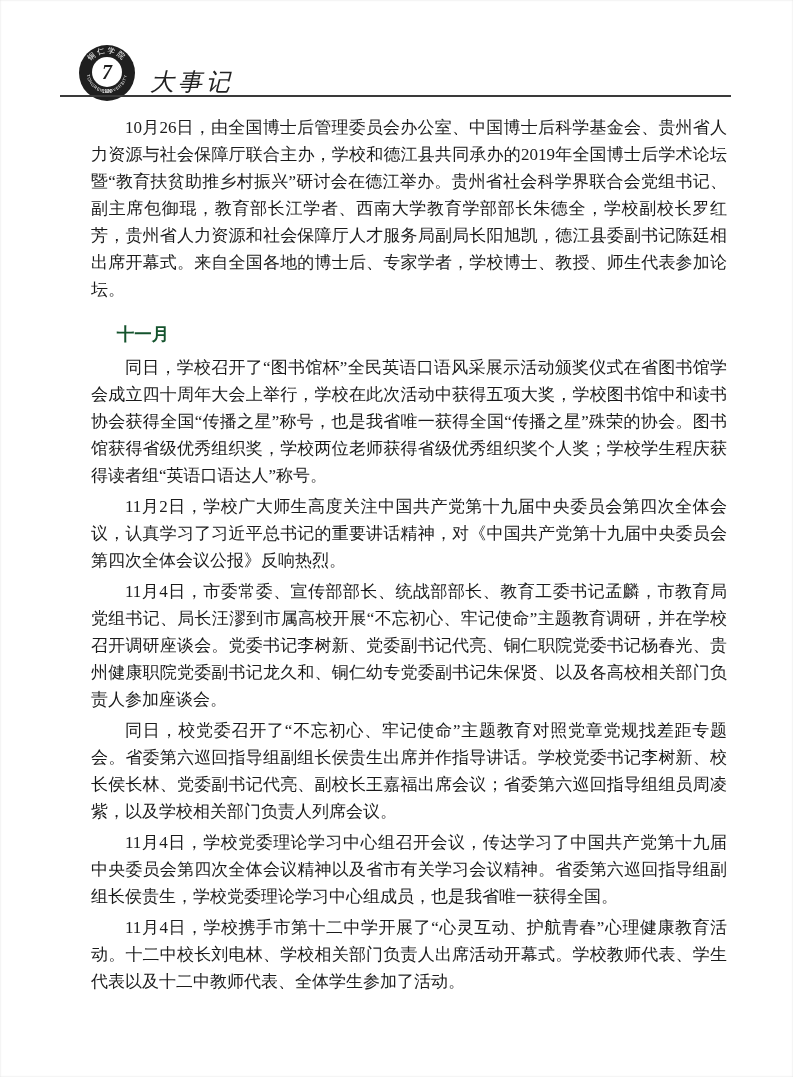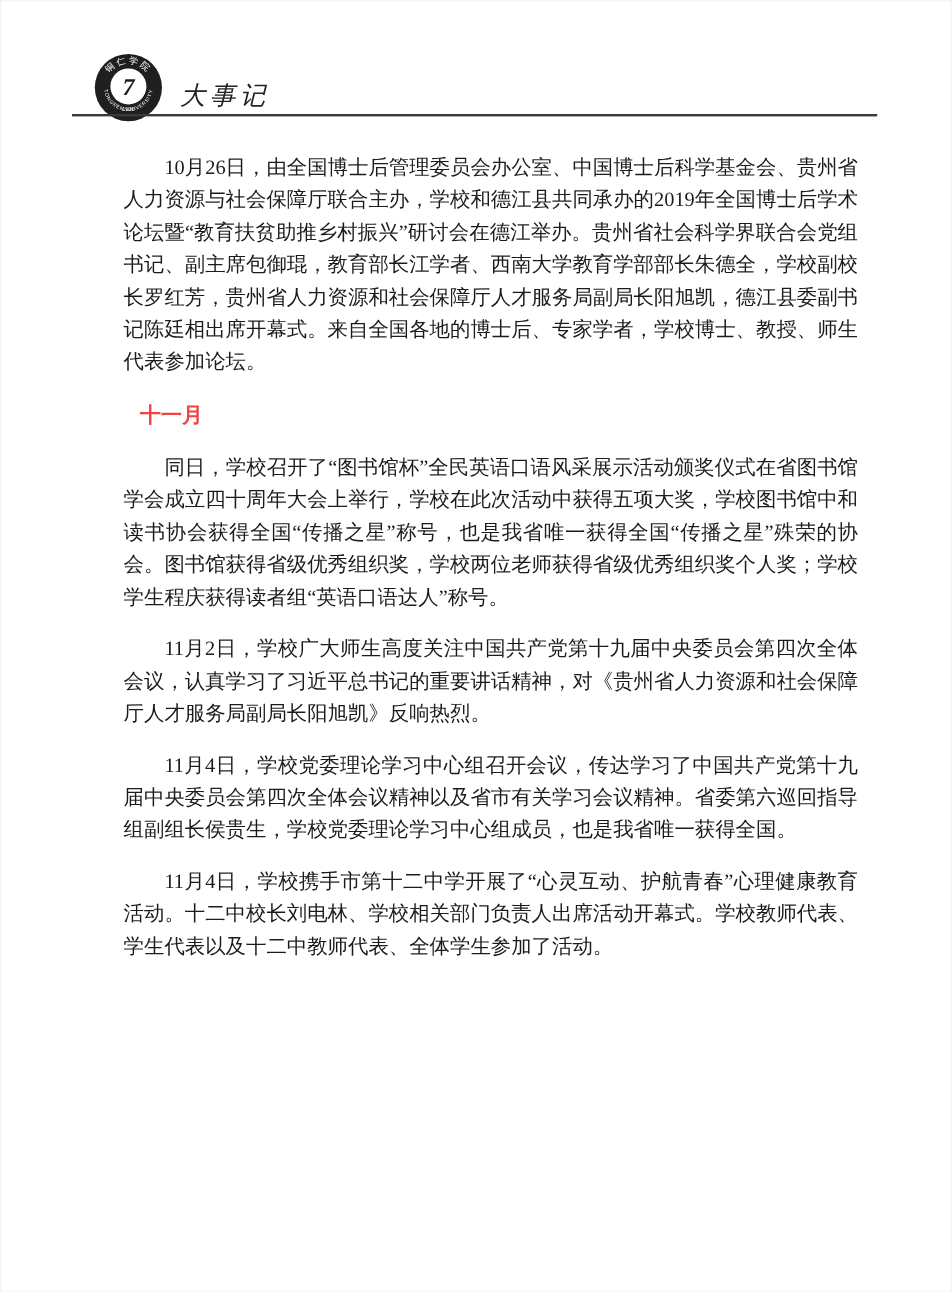--- a/index.html
+++ b/index.html
@@ -5,32 +5,32 @@
   html,body{margin:0;padding:0;background:#ffffff;}
   .page{
     width:793px;height:1077px;background:#fff;position:relative;
     box-sizing:border-box;display:flex;flex-direction:column;
     font-family:"Liberation Serif","DejaVu Serif",serif;color:#1b1b1b;
     overflow:hidden;box-shadow:inset 0 0 2px #d9d9d9;
   }
   .header{position:relative;height:108px;flex:0 0 auto;}
   .seal{position:absolute;left:78px;top:44px;width:58px;height:58px;}
   .page-title{
-    position:absolute;left:150px;top:66px;font-size:21px;font-style:italic;
+    position:absolute;left:150px;top:66px;font-size:24px;font-style:italic;
     letter-spacing:4px;color:#222;
   }
   .rule{position:absolute;left:60px;width:671px;top:95px;height:2px;background:#3a3a3a;}
   .body-text{
     padding:2px 62px 0 87px;font-size:17px;line-height:27px;
     text-align:justify;flex:0 0 auto;
   }
-  .para{margin:16px;text-indent:2em;}
+  .para{margin:4px;text-indent:2em;}
   .month-heading{
     font-family:"Liberation Sans","DejaVu Sans",sans-serif;
-    font-size:17.5px;font-weight:bold;color:#ef4444;
+    font-size:17.5px;font-weight:bold;color:#14532d;
     margin:18px 0 6px 1.7em;line-height:27px;
   }
 </style>
 </head>
 <body>
 
 <div class="page">
 
   <div class="header">
     <svg class="seal" viewBox="0 0 58 58">
@@ -50,18 +50,20 @@
       </text>
     </svg>
     <span class="page-title">大事记</span>
     <div class="rule"></div>
   </div>
 
   <main class="body-text">
       <p class="para">10月26日，由全国博士后管理委员会办公室、中国博士后科学基金会、贵州省人力资源与社会保障厅联合主办，学校和德江县共同承办的2019年全国博士后学术论坛暨“教育扶贫助推乡村振兴”研讨会在德江举办。贵州省社会科学界联合会党组书记、副主席包御琨，教育部长江学者、西南大学教育学部部长朱德全，学校副校长罗红芳，贵州省人力资源和社会保障厅人才服务局副局长阳旭凯，德江县委副书记陈廷相出席开幕式。来自全国各地的博士后、专家学者，学校博士、教授、师生代表参加论坛。</p>
       <h3 class="month-heading">十一月</h3>
       <p class="para">同日，学校召开了“图书馆杯”全民英语口语风采展示活动颁奖仪式在省图书馆学会成立四十周年大会上举行，学校在此次活动中获得五项大奖，学校图书馆中和读书协会获得全国“传播之星”称号，也是我省唯一获得全国“传播之星”殊荣的协会。图书馆获得省级优秀组织奖，学校两位老师获得省级优秀组织奖个人奖；学校学生程庆获得读者组“英语口语达人”称号。</p>
-      <p class="para">11月2日，学校广大师生高度关注中国共产党第十九届中央委员会第四次全体会议，认真学习了习近平总书记的重要讲话精神，对《贵州省人力资源和社会保障厅人才服务局副局长阳旭凯》反响热烈。</p>
+      <p class="para">11月2日，学校广大师生高度关注中国共产党第十九届中央委员会第四次全体会议，认真学习了习近平总书记的重要讲话精神，对《中国共产党第十九届中央委员会第四次全体会议公报》反响热烈。</p>
+      <p class="para">11月4日，市委常委、宣传部部长、统战部部长、教育工委书记孟麟，市教育局党组书记、局长汪漻到市属高校开展“不忘初心、牢记使命”主题教育调研，并在学校召开调研座谈会。党委书记李树新、党委副书记代亮、铜仁职院党委书记杨春光、贵州健康职院党委副书记龙久和、铜仁幼专党委副书记朱保贤、以及各高校相关部门负责人参加座谈会。</p>
+      <p class="para">同日，校党委召开了“不忘初心、牢记使命”主题教育对照党章党规找差距专题会。省委第六巡回指导组副组长侯贵生出席并作指导讲话。学校党委书记李树新、校长侯长林、党委副书记代亮、副校长王嘉福出席会议；省委第六巡回指导组组员周凌紫，以及学校相关部门负责人列席会议。</p>
       <p class="para">11月4日，学校党委理论学习中心组召开会议，传达学习了中国共产党第十九届中央委员会第四次全体会议精神以及省市有关学习会议精神。省委第六巡回指导组副组长侯贵生，学校党委理论学习中心组成员，也是我省唯一获得全国。</p>
       <p class="para">11月4日，学校携手市第十二中学开展了“心灵互动、护航青春”心理健康教育活动。十二中校长刘电林、学校相关部门负责人出席活动开幕式。学校教师代表、学生代表以及十二中教师代表、全体学生参加了活动。</p>
     </main>
 
 </div>
 
 </body></html>

